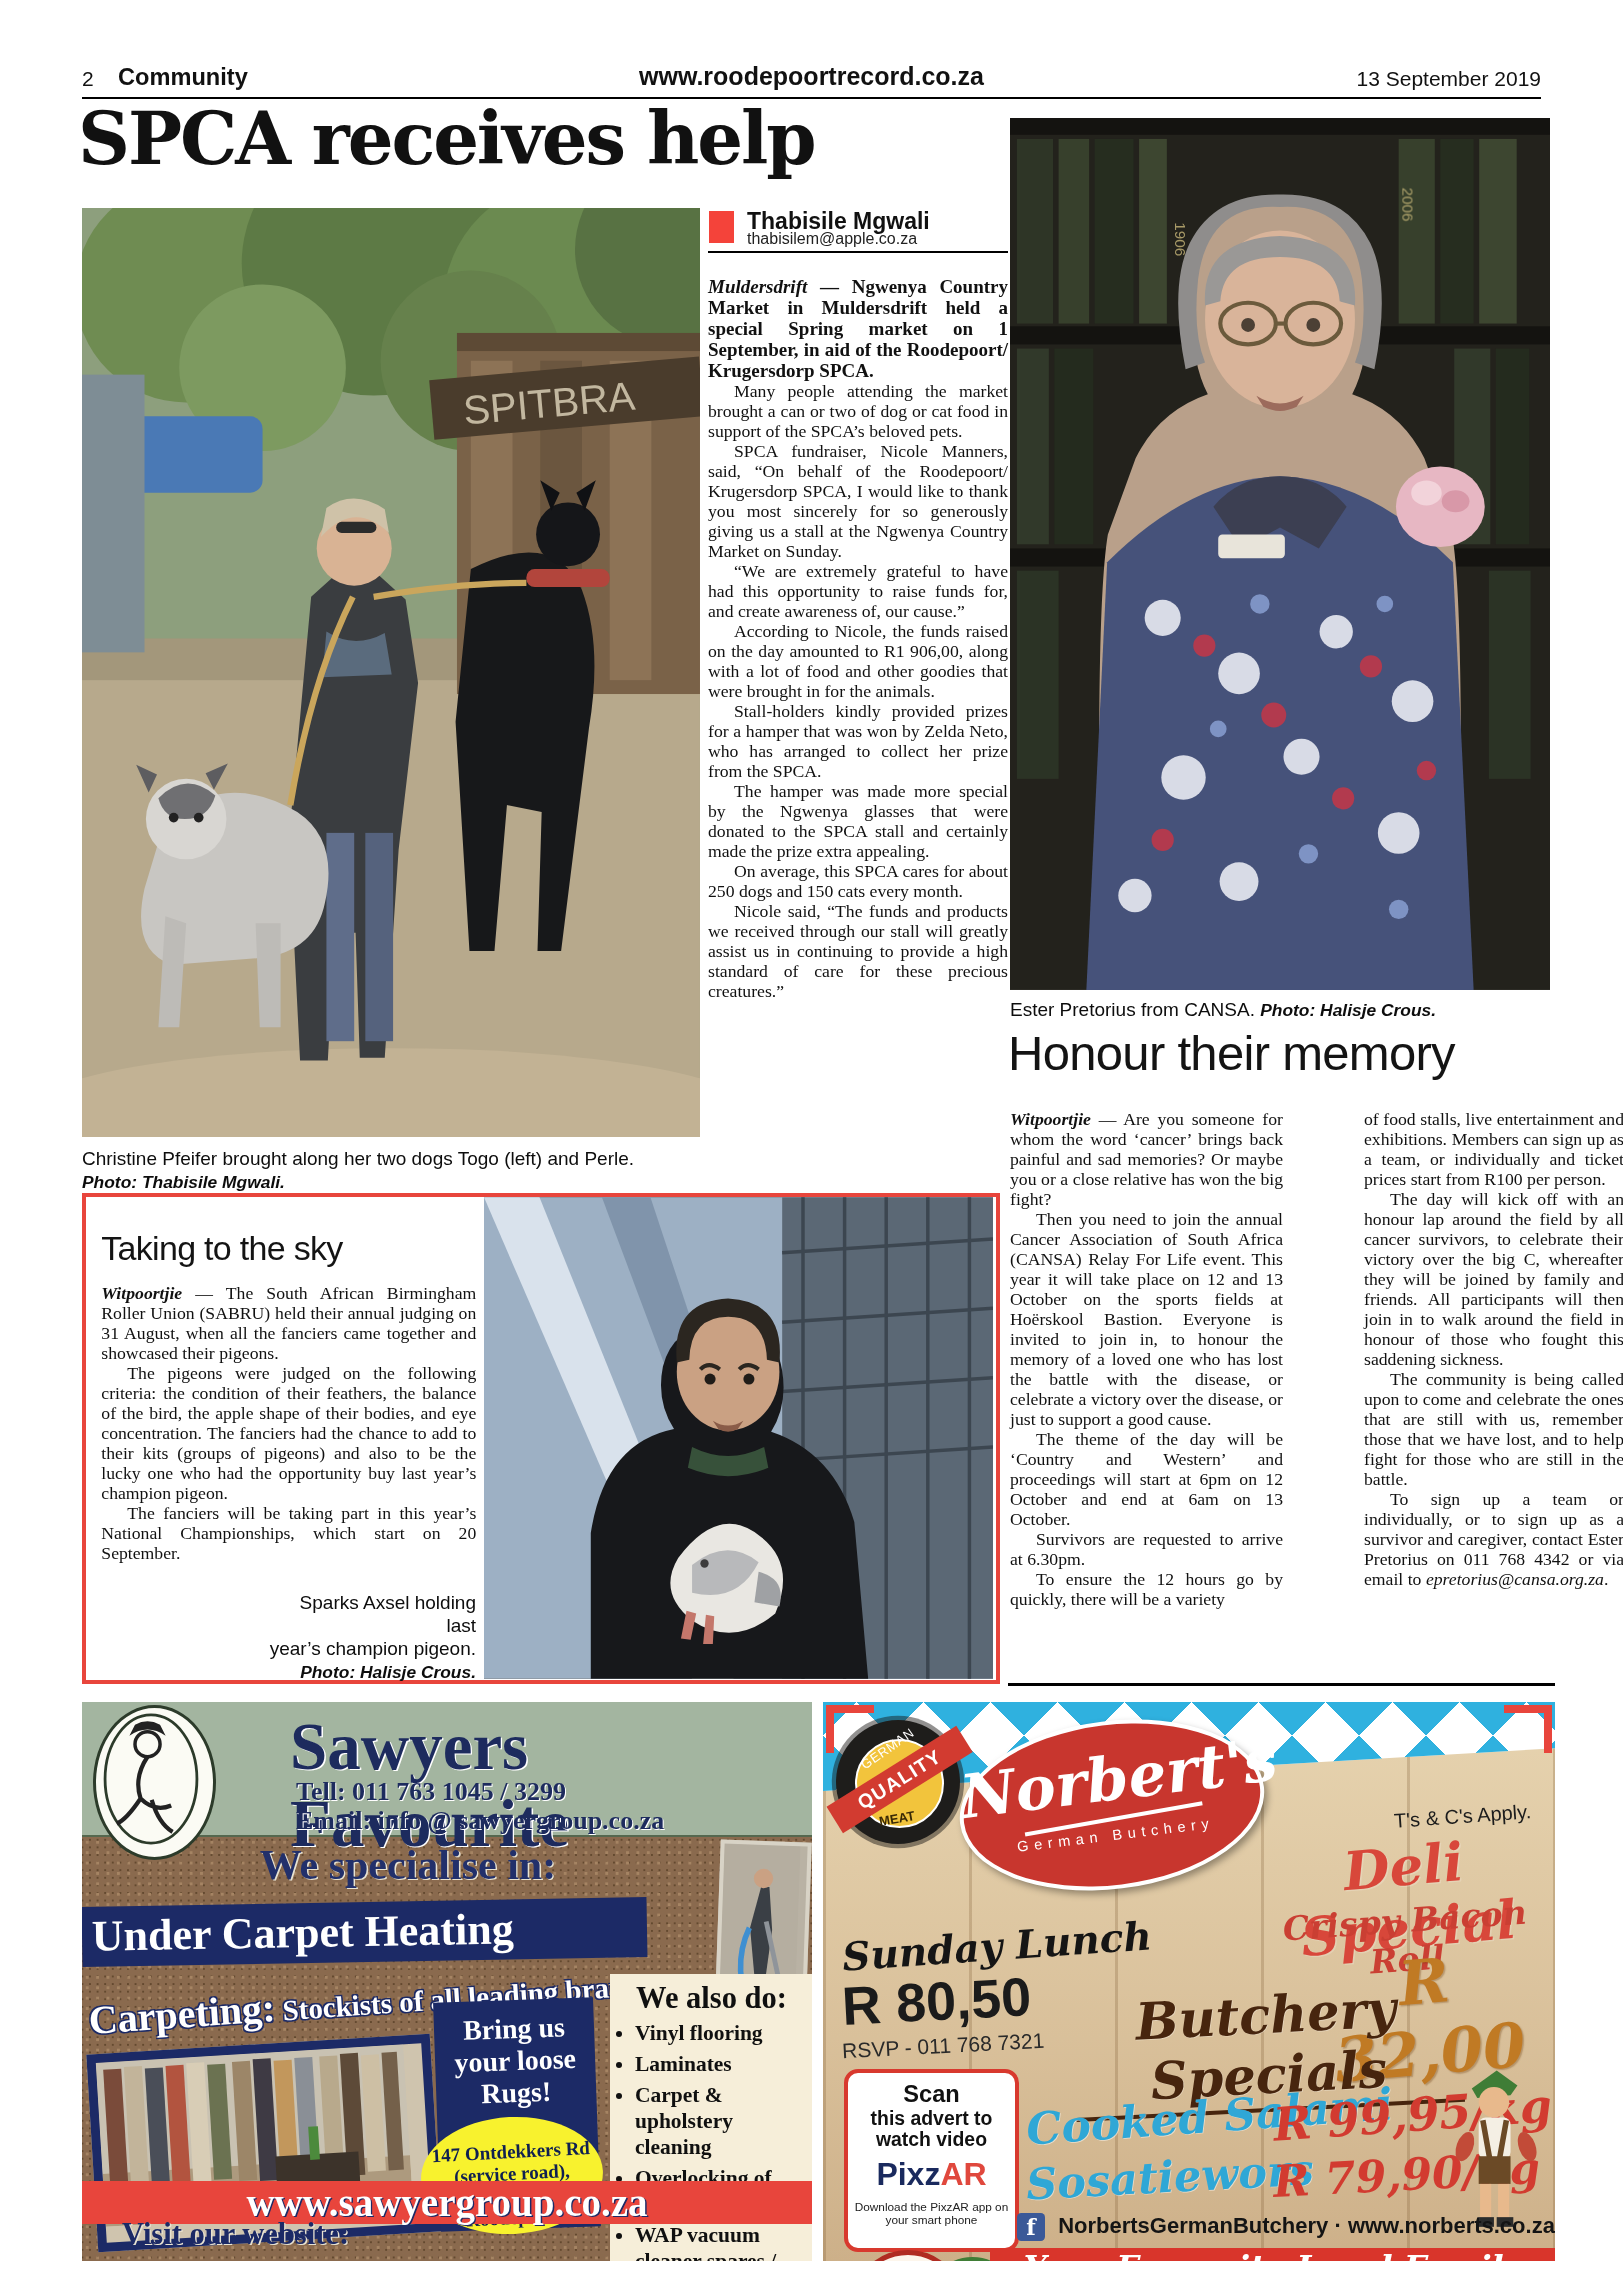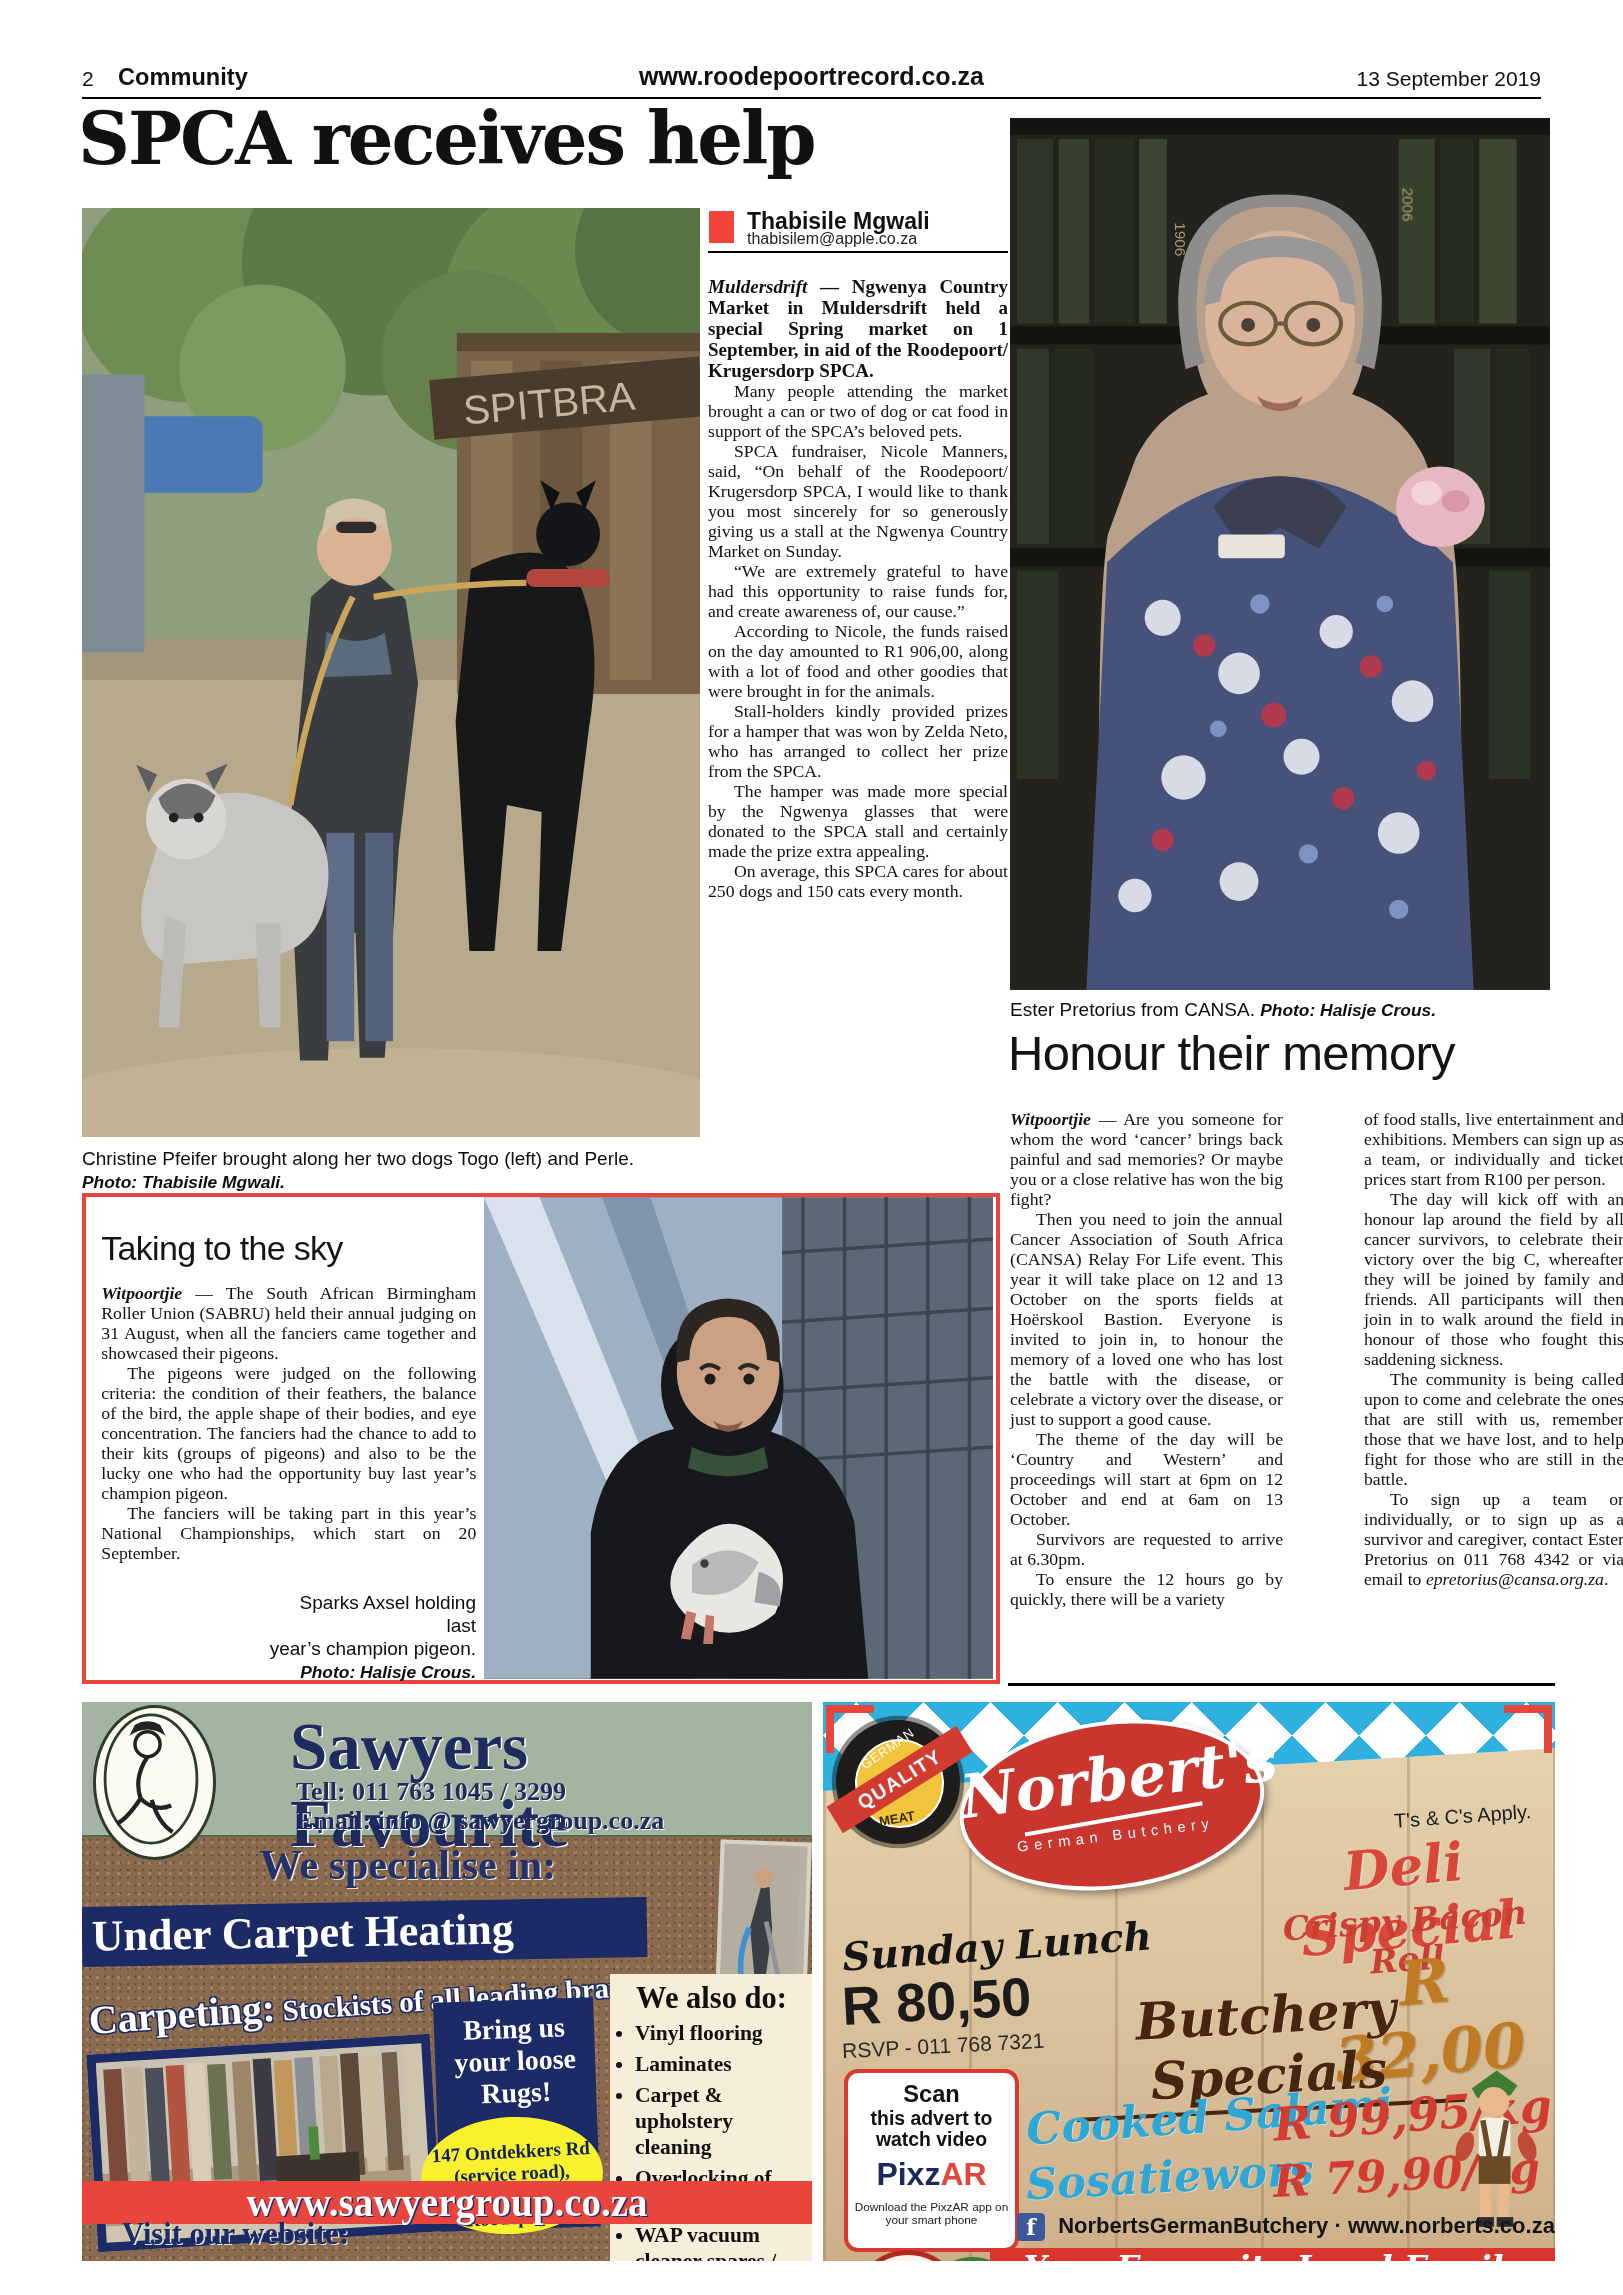--- a/index.html
+++ b/index.html
@@ -244,20 +244,21 @@
 
   <div class="col btxt" style="left:708px;top:276px;width:300px;">
     <p class="boldlead"><span class="loc">Muldersdrift</span><span> — Ngwenya Country Market in Muldersdrift held a special Spring market on 1 September, in aid of the Roodepoort/ Krugersdorp SPCA.</span></p>
     <p>Many people attending the market brought a can or two of dog or cat food in support of the SPCA’s beloved pets.</p>
     <p>SPCA fundraiser, Nicole Manners, said, “On behalf of the Roodepoort/ Krugersdorp SPCA, I would like to thank you most sincerely for so generously giving us a stall at the Ngwenya Country Market on Sunday.</p>
     <p>“We are extremely grateful to have had this opportunity to raise funds for, and create awareness of, our cause.”</p>
     <p>According to Nicole, the funds raised on the day amounted to R1 906,00, along with a lot of food and other goodies that were brought in for the animals.</p>
     <p>Stall-holders kindly provided prizes for a hamper that was won by Zelda Neto, who has arranged to collect her prize from the SPCA.</p>
     <p>The hamper was made more special by the Ngwenya glasses that were donated to the SPCA stall and certainly made the prize extra appealing.</p>
     <p>On average, this SPCA cares for about 250 dogs and 150 cats every month.</p>
+    <p>Nicole said, “The funds and products we received through our stall will greatly assist us in continuing to provide a high standard of care for these precious creatures.”</p>
   </div>
 
   <div class="photo" style="left:1010px;top:118px;width:540px;height:872px;">
     <svg width="540" height="872" viewBox="0 0 778 1256">
       <rect width="778" height="1256" fill="#23221c"></rect>
       <g>
         <rect x="0" y="0" width="778" height="24" fill="#141310"></rect>
         <rect x="0" y="300" width="778" height="26" fill="#141310"></rect>
         <rect x="0" y="620" width="778" height="26" fill="#141310"></rect>
       </g>

